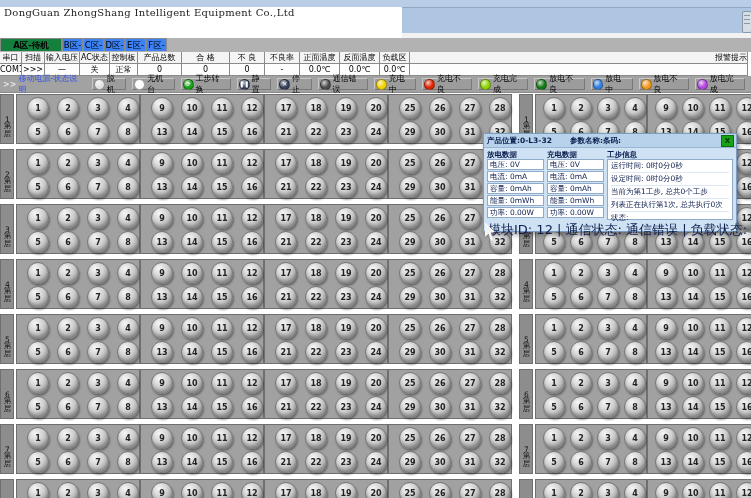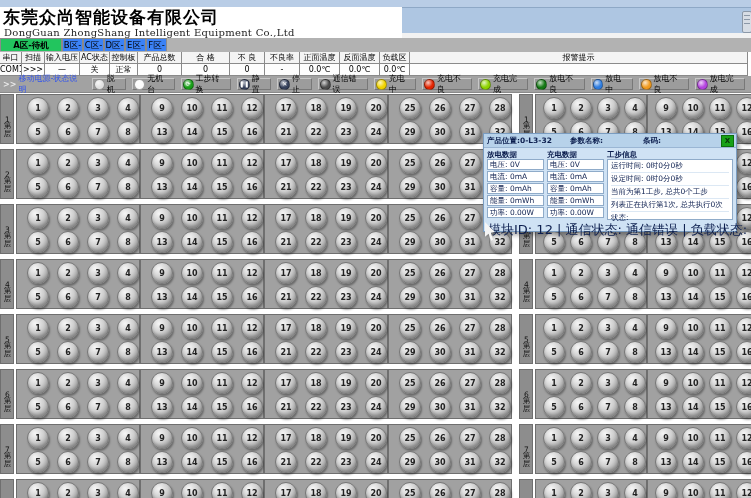--- a/index.html
+++ b/index.html
@@ -14,21 +14,21 @@
   .header-panel{position:absolute;left:0;top:7px;width:402px;height:31px;background:#ffffff;padding:0;}
   .app-title{font-family:"DejaVu Serif","Liberation Serif",serif;font-weight:bold;font-size:17px;color:#000;line-height:19px;padding:1px 0 0 3px;letter-spacing:1px;}
   .app-subtitle{font-family:"DejaVu Serif","Liberation Serif",serif;font-size:10px;color:#222;padding-left:4px;letter-spacing:.3px;}
   .white-band{position:absolute;left:402px;top:33px;width:349px;height:5px;background:#f2f2f2;}
   .edge-widget{position:absolute;left:742px;top:11px;width:8px;height:20px;background:#d7dde5;border:1px solid #8b98a8;border-radius:2px;}
   .edge-widget i{display:block;height:1px;background:#8b98a8;margin:3px 1px 0 1px;}
   
   .tab-bar{position:absolute;left:0;top:38px;width:751px;height:14px;background:#b2b2b2;display:flex;border-bottom:1px solid #8a8a8a;}
   .tab{height:13px;line-height:13px;text-align:center;font-size:8.5px;color:#000;
        background:#3b82f6;border:1px solid #8a8a8a;border-bottom:none;box-sizing:border-box;width:21px;}
-  .tab.active{background:#22c55e;font-weight:bold;width:62px;}
+  .tab.active{background:#15803d;font-weight:bold;width:62px;}
   
   .info-table{position:absolute;left:0;top:52px;width:751px;height:24px;background:#fff;font-size:8px;}
   .info-row{display:flex;height:12px;box-sizing:border-box;}
   .info-cell{box-sizing:border-box;border-right:1px solid #8a8a8a;border-bottom:1px solid #8a8a8a;
              text-align:center;line-height:11px;overflow:hidden;white-space:nowrap;background:#f4f4f4;color:#000;}
   .info-row.vals .info-cell{background:#fdfdfd;}
   
   .legend{position:absolute;left:0;top:76px;width:751px;height:17px;background:#a2a2a2;
           display:flex;align-items:center;font-size:8px;color:#000;border-bottom:1px solid #8a8a8a;box-sizing:border-box;}
   .legend .chev{color:#e9e9e9;margin:0 2px 0 3px;font-weight:bold;}
@@ -79,21 +79,20 @@
   .cursor{position:absolute;left:485px;top:222px;width:13px;height:19px;
           background:#f5f5f5;clip-path:polygon(0 0,0 78%,28% 62%,45% 100%,62% 92%,45% 56%,75% 52%);
           filter:drop-shadow(1px 1px 1px rgba(0,0,0,.6));}
 </style>
 </head>
 <body>
 
 <div class="top-blue"></div>
 <div class="top-strip"></div>
 <div class="header-panel">
-  <div class="app-title">东莞众尚智能设备有限公司</div>
   <div class="app-subtitle">DongGuan ZhongShang Intelligent Equipment Co.,Ltd</div>
 </div>
 <div class="white-band"></div>
 <div class="edge-widget">
     <i></i>
     <i></i>
     <i></i>
   </div>
 
 <div class="tab-bar">
@@ -112,21 +111,21 @@
       <div class="info-cell" style="width: 35px;">输入电压</div>
       <div class="info-cell" style="width: 30px;">AC状态</div>
       <div class="info-cell" style="width: 28px;">控制板</div>
       <div class="info-cell" style="width: 44px;">产品总数</div>
       <div class="info-cell" style="width: 48px;">合 格</div>
       <div class="info-cell" style="width: 35px;">不 良</div>
       <div class="info-cell" style="width: 35px;">不良率</div>
       <div class="info-cell" style="width: 40px;">正面温度</div>
       <div class="info-cell" style="width: 40px;">反面温度</div>
       <div class="info-cell" style="width: 30px;">负载区</div>
-      <div class="info-cell" style="width: 338px;">报警提示</div>
+      <div class="info-cell" style="width: 338px; text-align: right;">报警提示</div>
     </div>
   <div class="info-row vals">
       <div class="info-cell" style="width: 22px;">COM1</div>
       <div class="info-cell" style="width: 23px;">&gt;&gt;&gt;</div>
       <div class="info-cell" style="width: 35px;">—</div>
       <div class="info-cell" style="width: 30px;">关</div>
       <div class="info-cell" style="width: 28px; font-family: Liberation Mono, monospace;">正常</div>
       <div class="info-cell" style="width: 44px;">0</div>
       <div class="info-cell" style="width: 48px;">0</div>
       <div class="info-cell" style="width: 35px;">0</div>
@@ -704,21 +703,21 @@
         </div>
       </div>
     </div>
 </div>
 
 <div class="popup">
   <div class="p-head">
     <span class="ph" style="margin-left:3px;">产品位置:</span>
     <span class="ph">0-L3-32</span>
     <span class="ph" style="margin-left:18px;">参数名称:</span>
-    <span class="ph" style="margin-left:40px;">条码:</span>
+    <span class="ph" style="">条码:</span>
     <span class="p-close">X</span>
   </div>
   <div class="p-body">
     <div class="pgroup pg-dis">
       <div class="pg-title">放电数据</div>
       <div class="pfields">
           <div class="pfield">电压: 0V</div>
           <div class="pfield">电流: 0mA</div>
           <div class="pfield">容量: 0mAh</div>
           <div class="pfield">能量: 0mWh</div>

